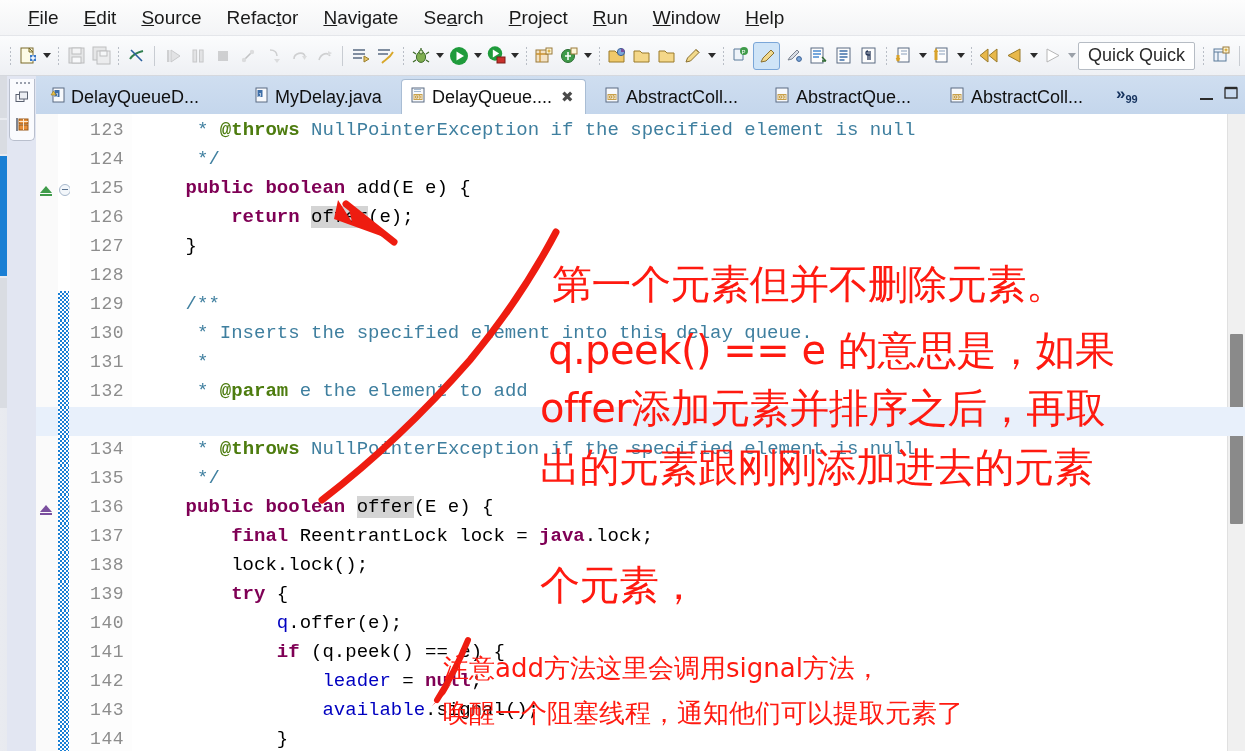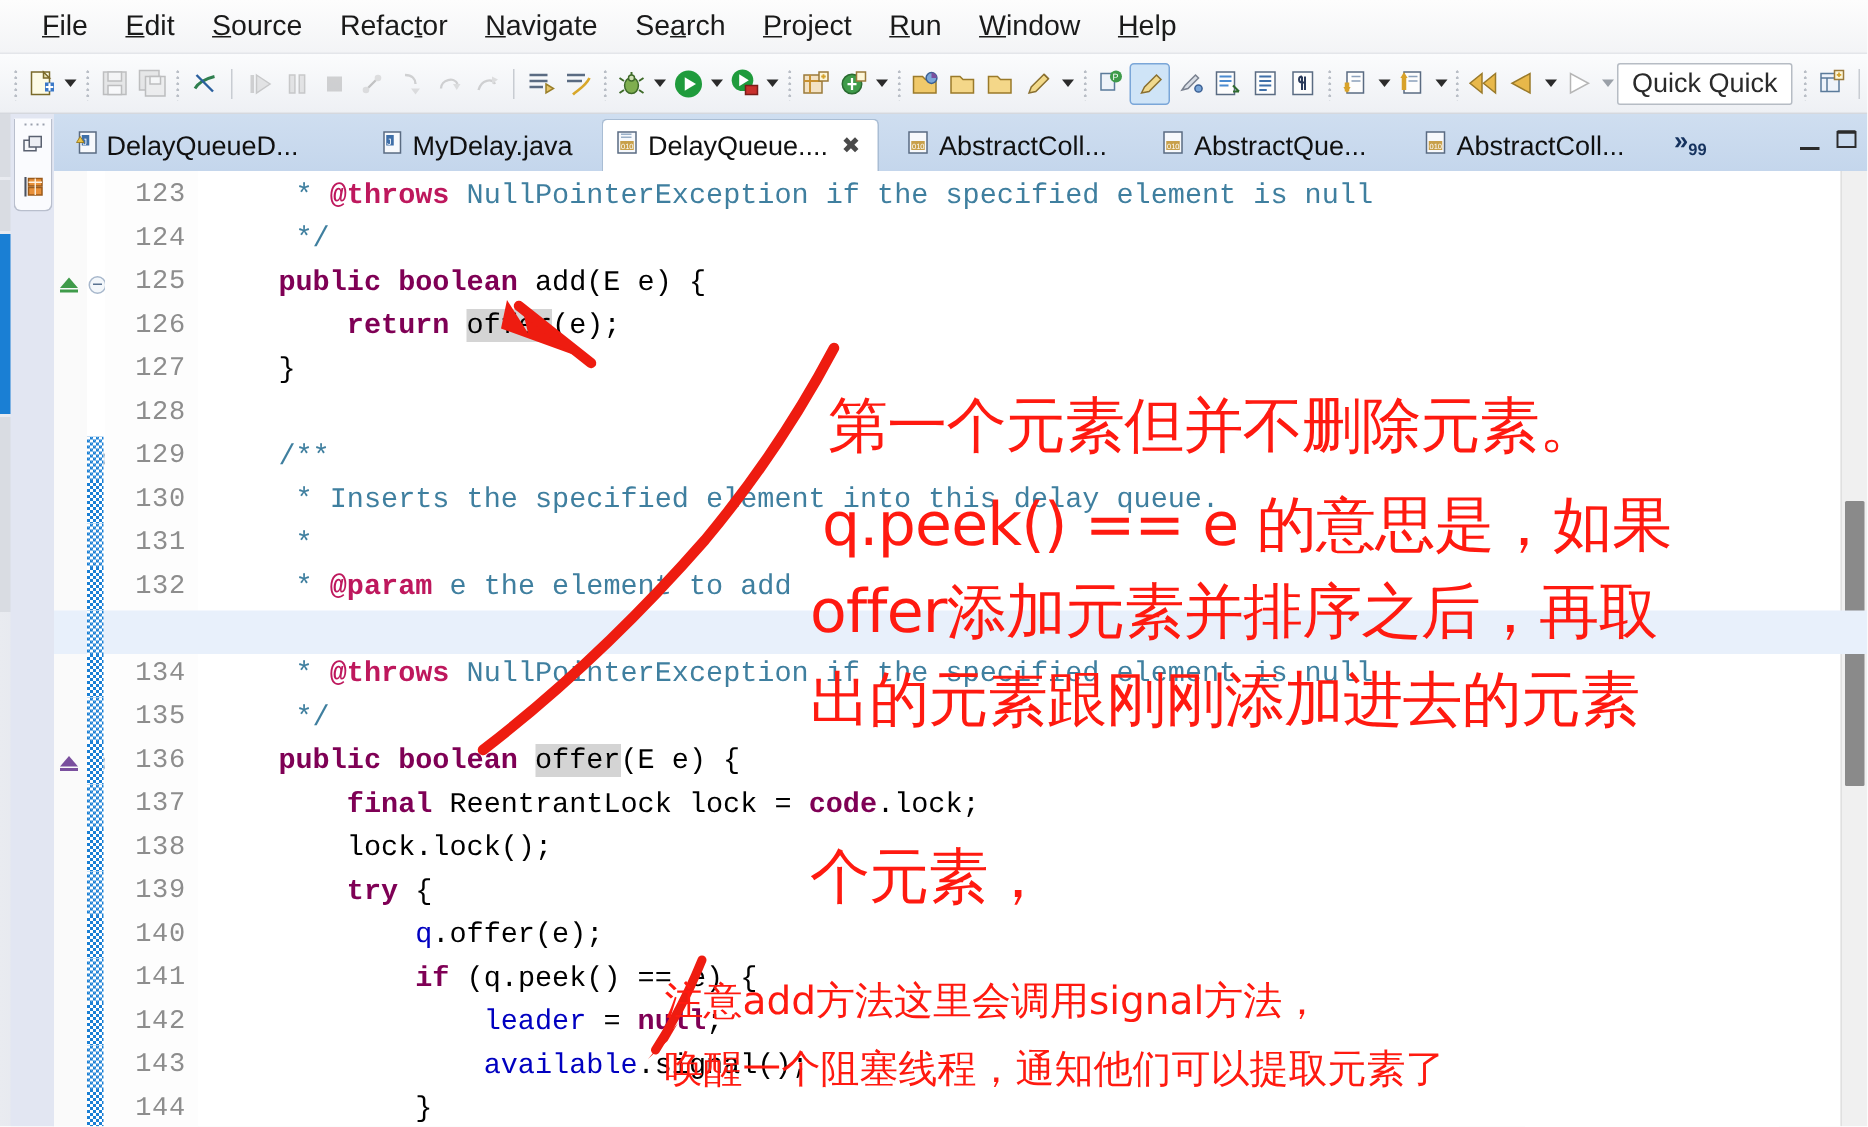--- a/index.html
+++ b/index.html
@@ -128,21 +128,21 @@
     background-size:4px 4px;background-position:0 0,2px 2px;
   }
   .codeline{
     position:absolute;left:8px;white-space:pre;
     font-family:"Liberation Mono","DejaVu Sans Mono",monospace;
     font-size:19px;color:#000000;letter-spacing:0px;
   }
   .hl-row{position:absolute;left:0;right:0;height:29px;background:#e8f0fb;}
   .kw{color:#7f0055;font-weight:bold;}
   .cmt{color:#3f7f9f;}
-  .cmt-tag{color:#be185d;font-weight:bold;}
+  .cmt-tag{color:#4d7c0f;font-weight:bold;}
   .fld{color:#0000c0;}
   .sel{background:#d4d4d4;}
   .plain{color:#000000;}
 
   
   .vscroll{
     position:absolute;right:0;top:0;width:17px;height:637px;
     background:#f0f0f0;border-left:1px solid #e0e0e0;
   }
   .vthumb{position:absolute;left:2px;top:220px;width:13px;height:190px;background:#8a8a8a;border-radius:1px;}
@@ -579,21 +579,21 @@
         <div class="codeline" style="top: 121px;"><span class="plain">    }</span></div>
         <div class="codeline" style="top: 150px;"><span class="plain"></span></div>
         <div class="codeline" style="top: 179px;"><span class="cmt">    /**</span></div>
         <div class="codeline" style="top: 208px;"><span class="cmt">     * Inserts the specified element into this delay queue.</span></div>
         <div class="codeline" style="top: 237px;"><span class="cmt">     *</span></div>
         <div class="codeline" style="top: 266px;"><span class="cmt">     * </span><span class="cmt-tag">@param</span><span class="cmt"> e the element to add</span></div>
         <div class="codeline" style="top: 295px;"><span class="cmt">     * </span><span class="cmt-tag">@return</span><span class="cmt"> </span><span class="sel">{</span><span class="cmt">@code true}</span></div>
         <div class="codeline" style="top: 324px;"><span class="cmt">     * </span><span class="cmt-tag">@throws</span><span class="cmt"> NullPointerException if the specified element is null</span></div>
         <div class="codeline" style="top: 353px;"><span class="cmt">     */</span></div>
         <div class="codeline" style="top: 382px;"><span class="plain">    </span><span class="kw">public boolean </span><span class="sel">offer</span><span class="plain">(E e) {</span></div>
-        <div class="codeline" style="top: 411px;"><span class="plain">        </span><span class="kw">final </span><span class="plain">ReentrantLock lock = </span><span class="kw">code</span><span class="plain">.lock;</span></div>
+        <div class="codeline" style="top: 411px;"><span class="plain">        </span><span class="kw">final </span><span class="plain">ReentrantLock lock = </span><span class="kw">java</span><span class="plain">.lock;</span></div>
         <div class="codeline" style="top: 440px;"><span class="plain">        lock.lock();</span></div>
         <div class="codeline" style="top: 469px;"><span class="plain">        </span><span class="kw">try </span><span class="plain">{</span></div>
         <div class="codeline" style="top: 498px;"><span class="plain">            </span><span class="fld">q</span><span class="plain">.offer(e);</span></div>
         <div class="codeline" style="top: 527px;"><span class="plain">            </span><span class="kw">if </span><span class="plain">(q.peek() == e) {</span></div>
         <div class="codeline" style="top: 556px;"><span class="plain">                </span><span class="fld">leader</span><span class="plain"> = </span><span class="kw">null</span><span class="plain">;</span></div>
         <div class="codeline" style="top: 585px;"><span class="plain">                </span><span class="fld">available</span><span class="plain">.signal();</span></div>
         <div class="codeline" style="top: 614px;"><span class="plain">            }</span></div>
         <div class="codeline" style="top: 788px;"><span class="plain"></span></div>
       </div>
 

